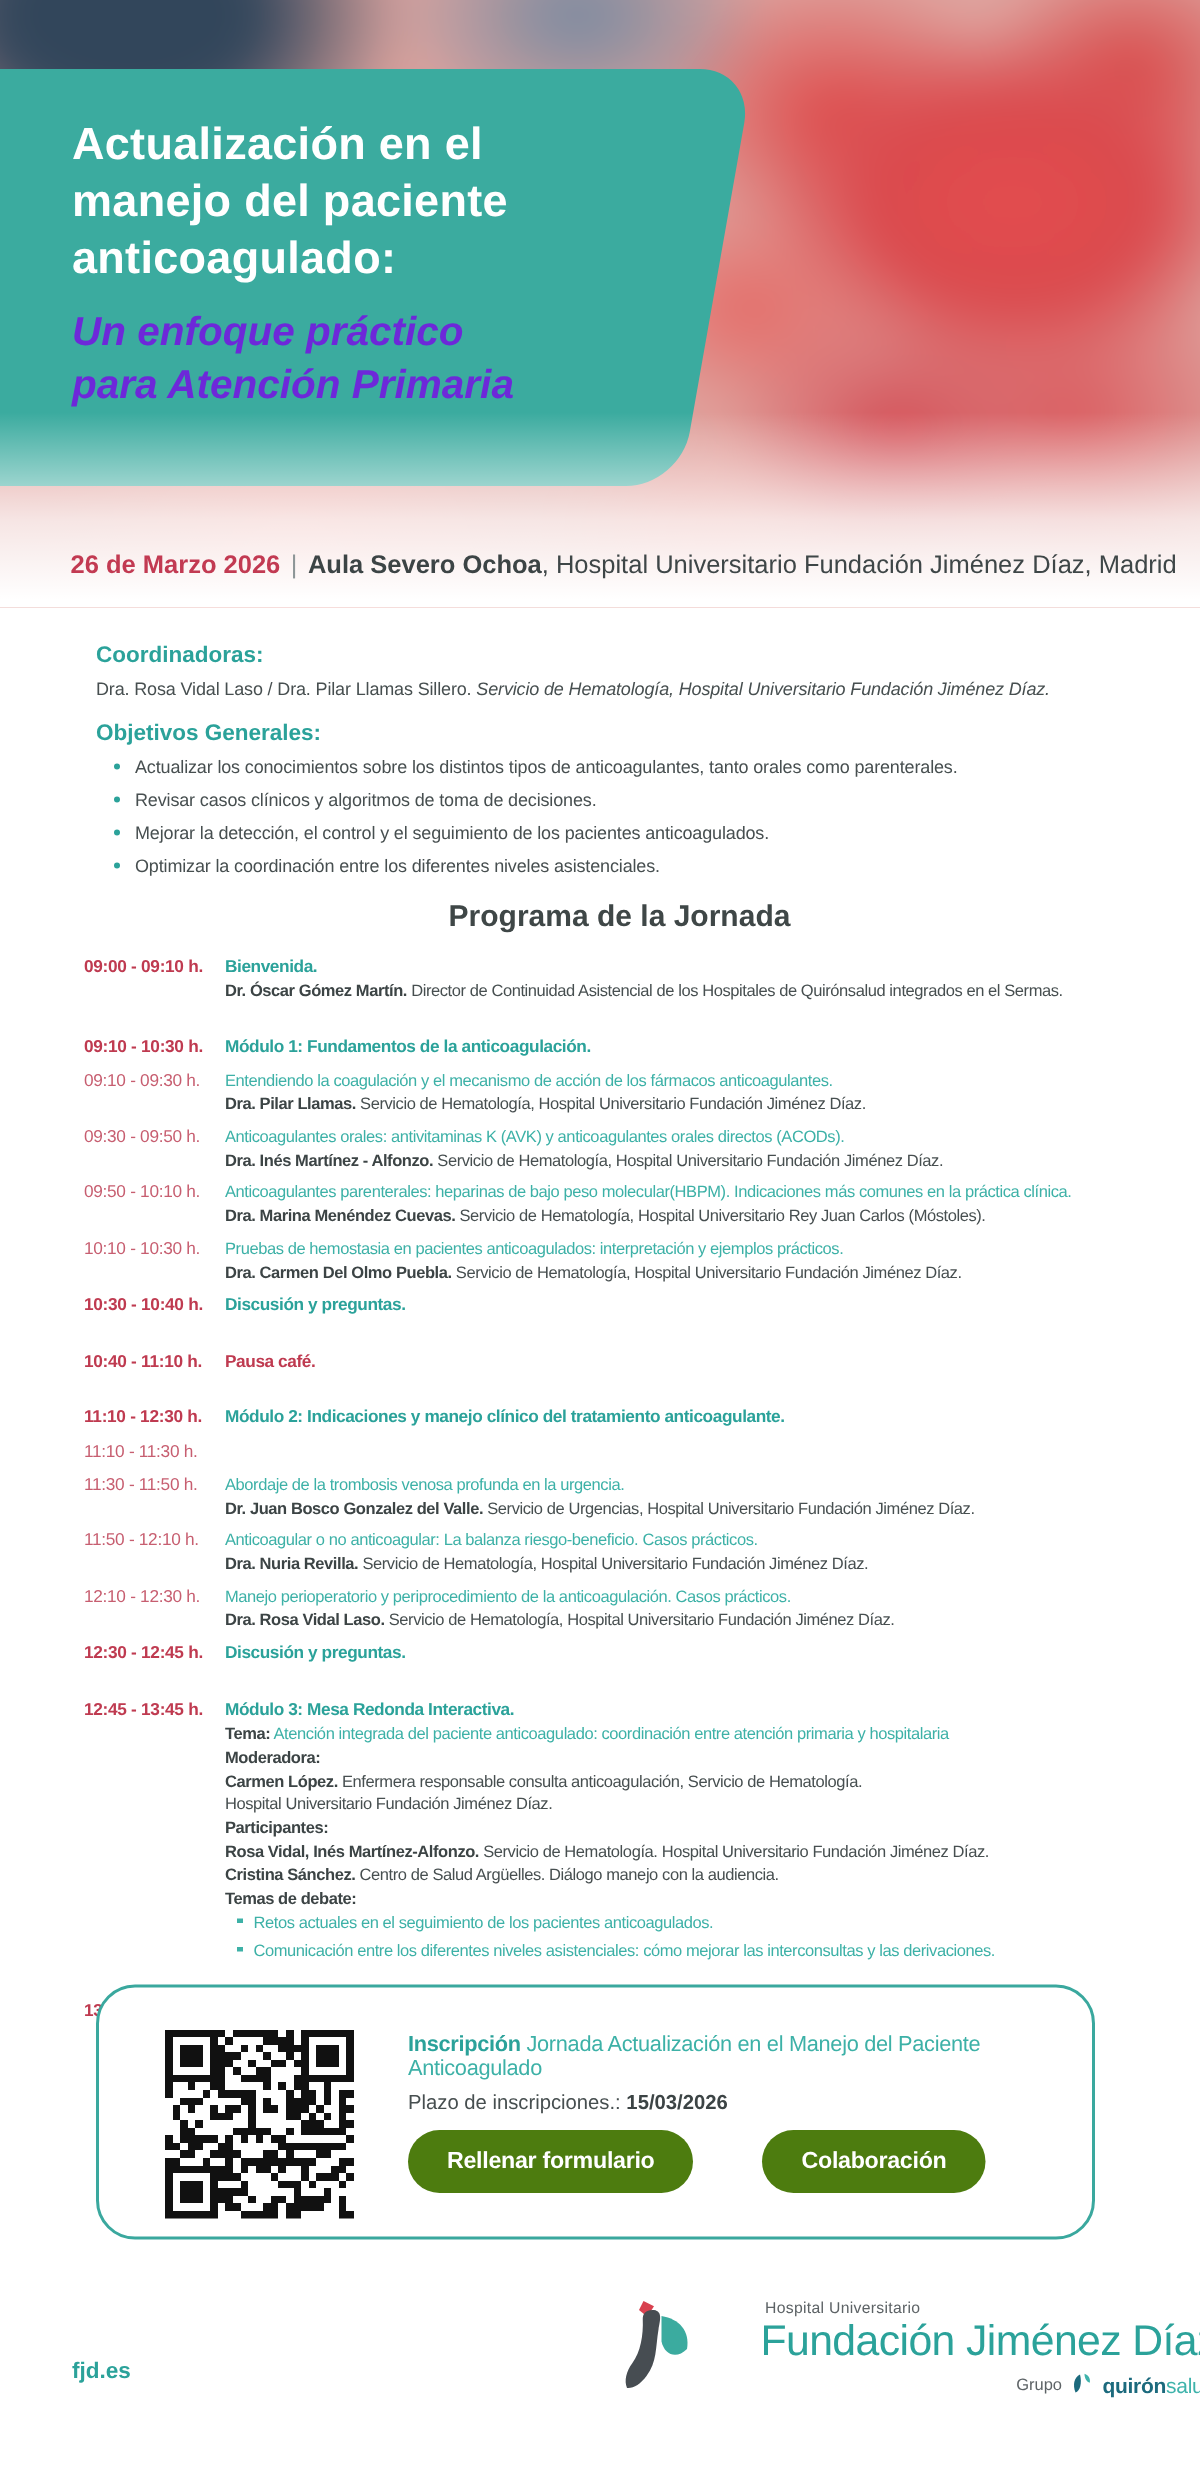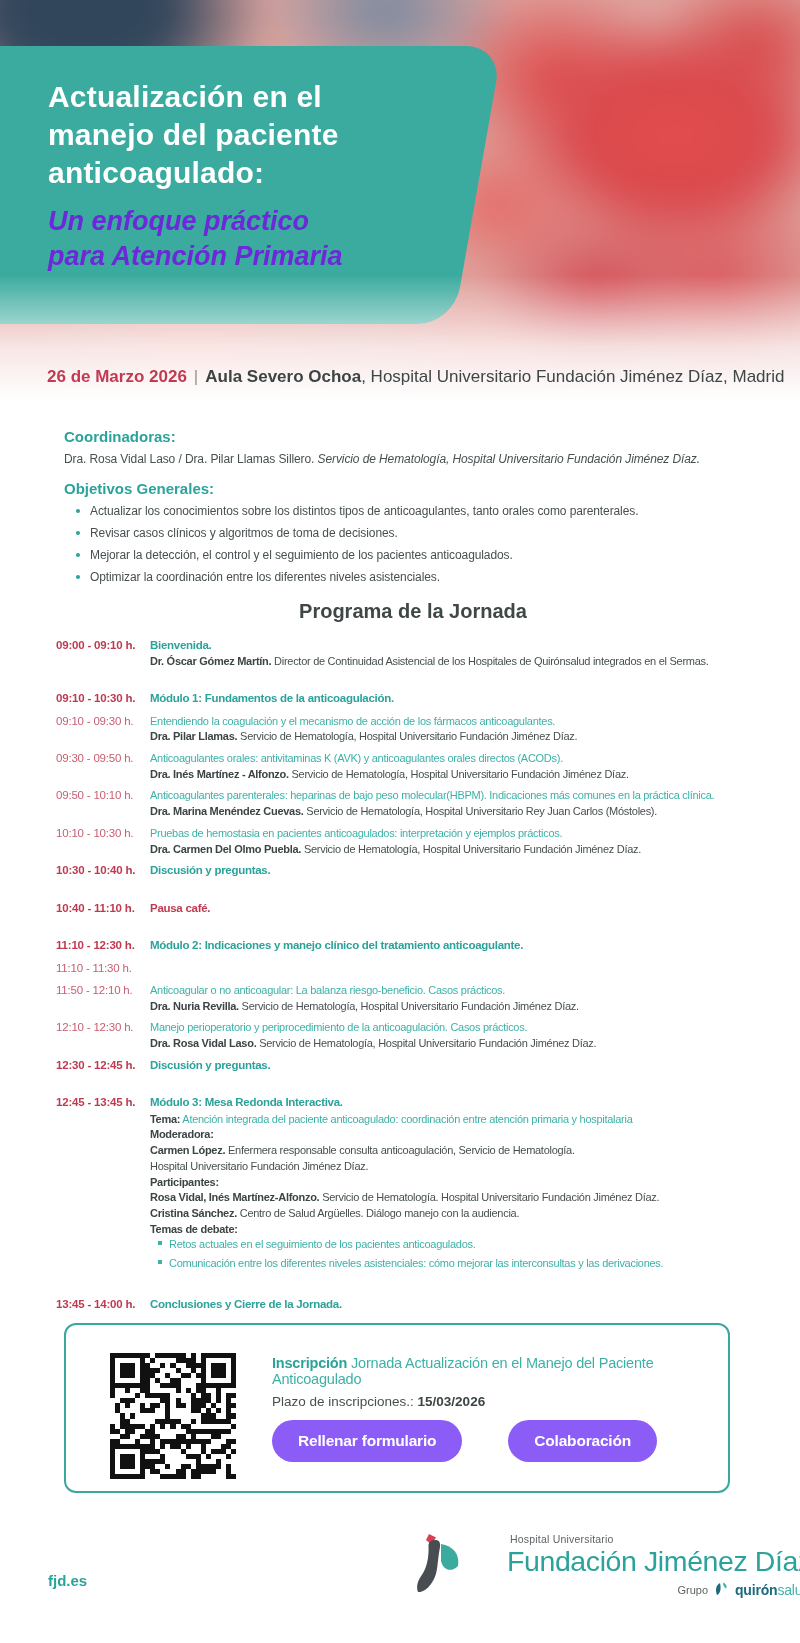--- a/index.html
+++ b/index.html
@@ -62,29 +62,29 @@
   .speaker{color:#474f50;margin-top:1px;}
   .speaker b,.rt b{font-weight:bold;color:#3c4445;}
   .rt{color:#474f50;margin-top:1px;}
   .rt .teal{color:#3db1a7;}
   .debate{list-style:none;margin:1px 0 0 0;padding:0 0 0 6px;}
   .debate li{position:relative;color:#3db1a7;padding-left:13px;margin-bottom:4px;}
   .debate li::before{content:'';position:absolute;left:2px;top:4px;width:3.5px;height:3.5px;background:#3db1a7;}
 
   
   .signup{position:absolute;top:1323px;left:64px;width:666px;height:170px;border:2px solid #3aa89e;
-    border-radius:12px;box-sizing:border-box;background:#fff;}
+    border-radius:26px;box-sizing:border-box;background:#fff;}
   .qr{position:absolute;left:44px;top:28px;width:126px;height:126px;}
   .su-text{position:absolute;left:206px;top:30px;width:430px;}
   .insc{font-size:14.5px;color:#3db1a7;letter-spacing:-.2px;}
   .insc b{color:#2ba29a;font-weight:bold;}
   .plazo{font-size:13.5px;color:#474f50;margin-top:7px;}
   .plazo b{color:#3c4445;}
   .btn-row{position:absolute;left:206px;top:95px;width:430px;display:flex;gap:46px;}
-  .btn{display:inline-block;background:#8b5cf6;color:#fff;font-weight:bold;font-size:15.5px;
+  .btn{display:inline-block;background:#4d7c0f;color:#fff;font-weight:bold;font-size:15.5px;
     font-family:"Liberation Sans",sans-serif;border:none;border-radius:999px;height:42px;line-height:42px;
     padding:0 26px;min-width:123px;text-align:center;cursor:pointer;letter-spacing:-.2px;}
 
   
   .website{position:absolute;left:48px;top:1572px;font-size:15px;font-weight:bold;color:#2ba29a;cursor:pointer;}
   .fjd{position:absolute;left:415px;top:1528px;width:345px;}
   .fjd-row{display:flex;align-items:flex-start;gap:36px;}
   .jmark{flex:none;width:52px;height:68px;margin-right:4px;}
   .fjd-col{padding-top:5px;}
   .hosp-small{font-size:10.5px;color:#5d6366;letter-spacing:.2px;margin-left:3px;}
@@ -201,20 +201,27 @@
         <div class="time tb">11:10 - 12:30 h.</div>
         <div class="rbody">
             <div class="topic tlb">Módulo 2: Indicaciones y manejo clínico del tratamiento anticoagulante.</div>
           </div>
       </div>
 
       <div class="row">
         <div class="time">11:10 - 11:30 h.</div>
       </div>
 
+      <div class="row">
+        <div class="time">11:30 - 11:50 h.</div>
+        <div class="rbody">
+          <div class="topic">Abordaje de la trombosis venosa profunda en la urgencia.</div>
+          <div class="speaker"><b>Dr. Juan Bosco Gonzalez del Valle.</b><span> Servicio de Urgencias, Hospital Universitario Fundación Jiménez Díaz.</span></div>
+        </div>
+      </div>
 
       <div class="row">
         <div class="time">11:50 - 12:10 h.</div>
         <div class="rbody">
           <div class="topic">Anticoagular o no anticoagular: La balanza riesgo-beneficio. Casos prácticos.</div>
           <div class="speaker"><b>Dra. Nuria Revilla.</b><span> Servicio de Hematología, Hospital Universitario Fundación Jiménez Díaz.</span></div>
         </div>
       </div>
 
       <div class="row">

